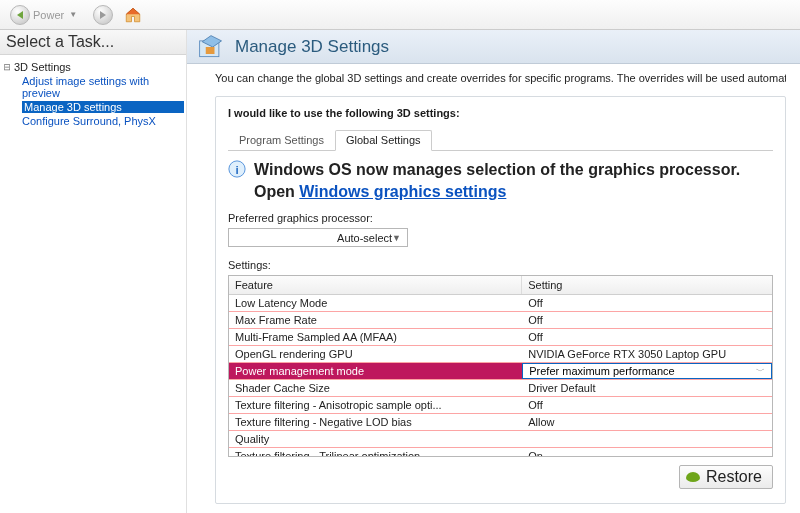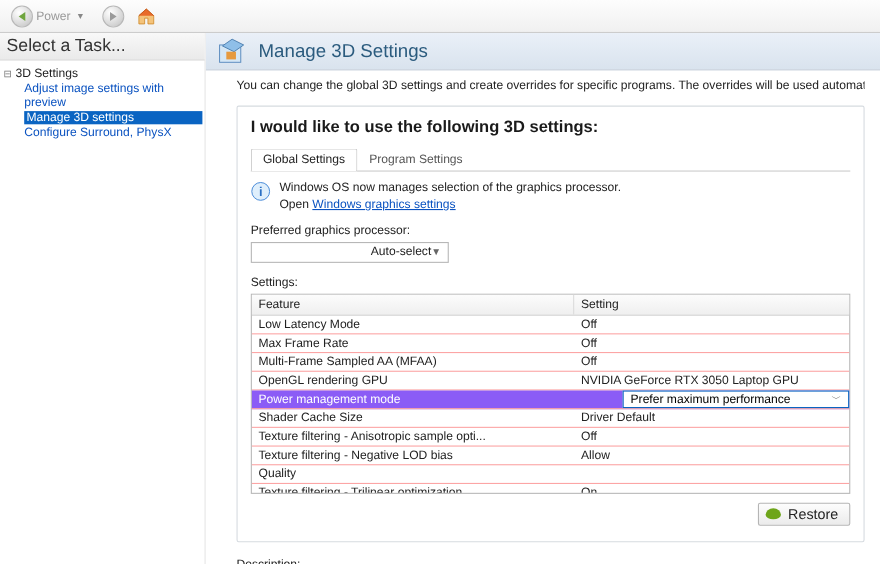--- a/index.html
+++ b/index.html
@@ -29,54 +29,54 @@
 .content { flex:1; background:#fff; overflow:hidden; }
 
 .hdr { height:34px; background: linear-gradient(#eaf0f8,#d9e3ee); border-bottom:1px solid #c0cbd7; display:flex; align-items:center; padding:0 10px; gap:10px; }
 .hdr-ico { width:28px;height:28px; }
 .hdr-title { font-size:17px; color:#2b5b7e; font-weight:400; }
 
 .body { padding: 8px 14px 6px 28px; font-size:11px; color:#222; }
 .intro { font-size:11px; color:#222; margin-bottom:12px; white-space:nowrap; overflow:hidden; }
 
 .panel { border:1px solid #d6dbe0; border-radius:2px; padding:10px 12px 14px; background:#fff; }
-.panel-head { font-weight:bold; color:#1a1a1a; margin-bottom:10px; font-size:15px; }
+.panel-head { font-weight:bold; color:#1a1a1a; margin-bottom:10px; font-size:11px; }
 
 .tabs { display:flex; border-bottom:1px solid #ccc; gap:0; margin-bottom:8px; }
 .tab { padding:3px 10px 4px; font-size:11px; color:#555; border:1px solid transparent; position:relative; top:1px; }
 .tab.active { border:1px solid #ccc; border-bottom:1px solid #fff; background:#fff; border-radius:2px 2px 0 0; color:#222; }
 
 .info-row { display:flex; align-items:flex-start; gap:8px; margin-bottom:10px; }
 .info-ico { width:18px;height:18px; flex:0 0 18px; margin-top:1px; }
-.info-txt { font-size:11px; color:#222; line-height:1.35; }
+.info-txt { font-size:16px; color:#222; line-height:1.35;font-weight:bold; }
 .info-link { color:#0a52c0; text-decoration:underline; }
 
 .lbl { font-size:11px; color:#222; margin-bottom:4px; }
 .combo { border:1px solid #b7b7b7; background:#fff; padding:1px 6px; font-size:11px; width:180px; display:flex; justify-content:flex-end; align-items:center; height:19px; }
 .combo .dd { font-size:9px;color:#666; }
 
 .sect-lbl { margin-top:12px; margin-bottom:4px; font-size:11px; }
 
 .grid { border:1px solid #b8b8b8; font-size:11px; width:100%; }
 .g-head { display:flex; background:linear-gradient(#fcfcfc,#efefef); border-bottom:1px solid #cfcfcf; }
 .g-h { padding:3px 6px; font-size:11px; color:#222; }
 .g-h1 { width:54%; border-right:1px solid #dcdcdc; }
 .g-h2 { flex:1; }
 .g-body { }
 .g-row { display:flex; border-bottom:1px solid #fca5a5; }
 .g-row:last-child { border-bottom:none; }
 .g-c1 { width:54%; padding:2px 6px; white-space:nowrap; overflow:hidden; text-overflow:ellipsis; }
 .g-c2 { flex:1; padding:2px 6px; white-space:nowrap; overflow:hidden; text-overflow:ellipsis; }
-.g-row.selected { background:#8b5cf6; color:#fff;gap:44px; }
+.g-row.selected { background:#be185d; color:#fff; }
 .g-row.selected .g-c2 { background:#fff; color:#000; border:1px solid #0a64c2; display:flex; justify-content:space-between; align-items:center; padding:0 6px; }
 .g-row.selected .g-c2 .dd { font-size:9px; color:#666; }
 .g-row.halfcut .g-c1, .g-row.halfcut .g-c2 { height:8px; overflow:hidden; }
 
 .restore-row { display:flex; justify-content:flex-end; margin-top:8px; }
-.btn { border:1px solid #b5b5b5; background:linear-gradient(#fdfdfd,#ebebeb); border-radius:2px; padding:2px 10px 2px 6px; font-size:13px; display:flex; align-items:center; gap:6px; }
+.btn { border:1px solid #b5b5b5; background:linear-gradient(#fdfdfd,#ebebeb); border-radius:2px; padding:2px 10px 2px 6px; font-size:16px; display:flex; align-items:center; gap:6px; }
 .nv-eye { width:14px;height:10px;background:#6ea51a;border-radius:50% 50% 50% 50%/60% 60% 40% 40%; }
 
 .desc-sec { margin-top:14px; }
 .desc-lbl { font-size:11px; color:#222; margin-bottom:4px; }
 </style>
 </head>
 <body>
 
 <div class="toolbar">
   <div class="tb-btn dis">
@@ -125,22 +125,22 @@
       <div class="hdr-title">Manage 3D Settings</div>
     </div>
 
     <div class="body">
       <div class="intro">You can change the global 3D settings and create overrides for specific programs. The overrides will be used automatically each time the specified programs a</div>
 
       <div class="panel">
         <div class="panel-head">I would like to use the following 3D settings:</div>
 
         <div class="tabs">
+          <div class="tab">Program Settings</div>
           <div class="tab active">Global Settings</div>
-          <div class="tab">Program Settings</div>
         </div>
 
         <div class="info-row">
           <svg class="info-ico" viewBox="0 0 20 20">
             <circle cx="10" cy="10" r="9" fill="#dfeffc" stroke="#4a8bd8"></circle>
             <text x="10" y="15" text-anchor="middle" font-size="13" font-weight="bold" fill="#2a6fc4" font-family="Georgia">i</text>
           </svg>
           <div class="info-txt">
             <span>Windows OS now manages selection of the graphics processor.</span><br>
             <span>Open </span><span class="info-link">Windows graphics settings</span>

